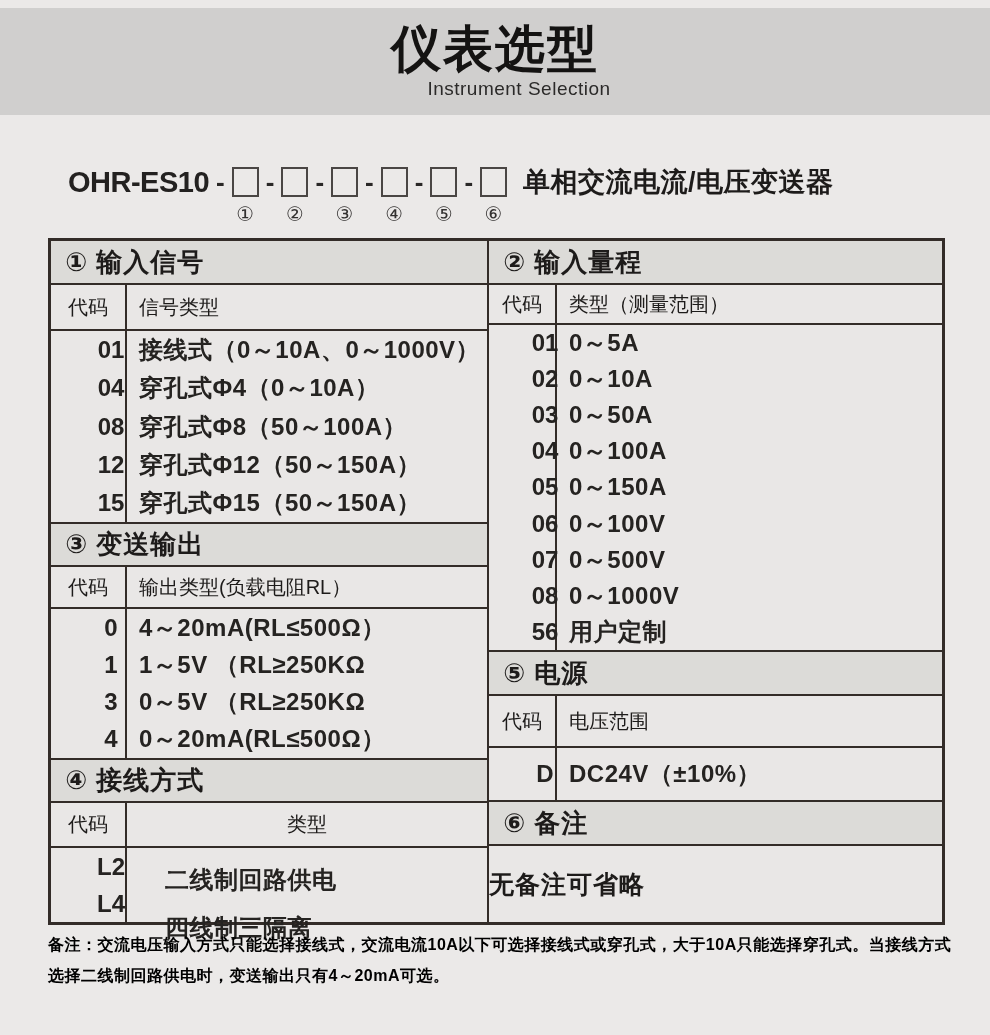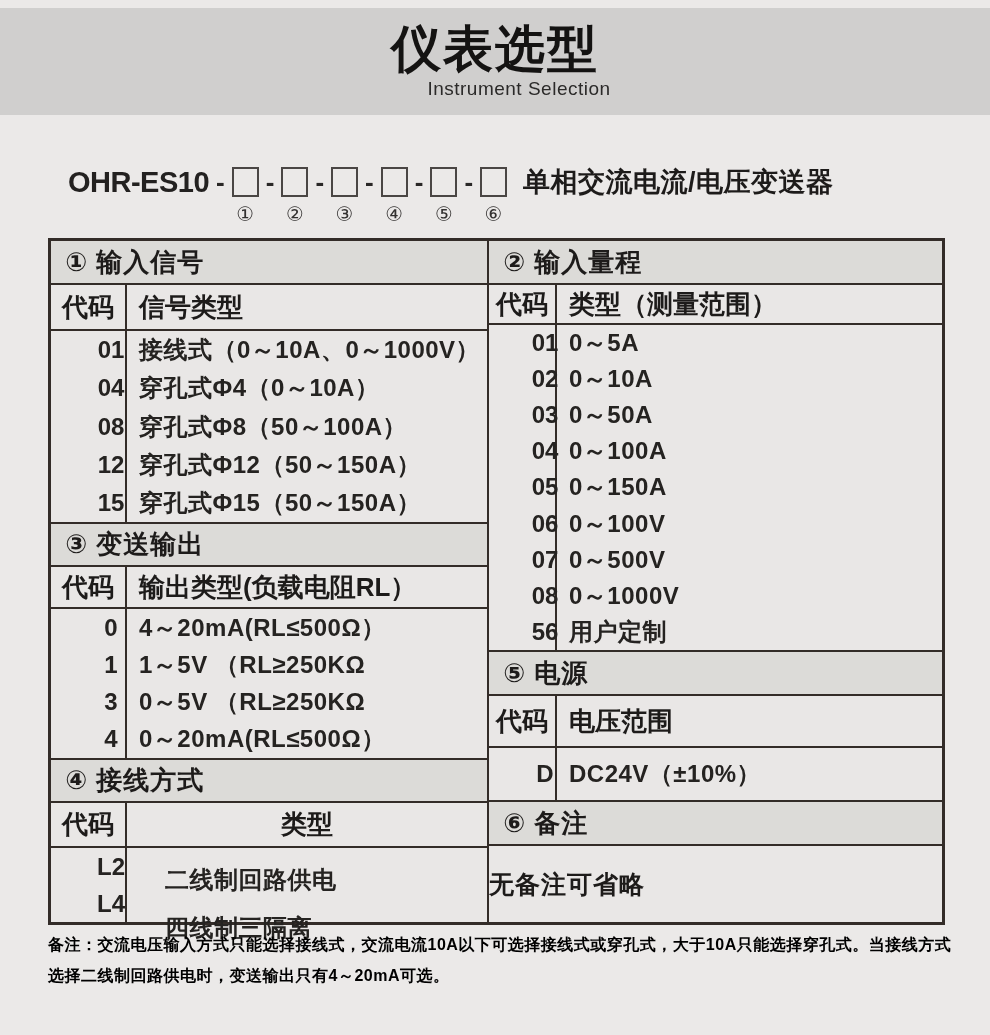--- a/index.html
+++ b/index.html
@@ -46,21 +46,21 @@
   .half.left  { width:436px; }
   .half.right { width:455px; border-left:2px solid #332c28; }
   .sec-header {
     background:#dcdbd8; border-bottom:2px solid #332c28;
     display:flex; align-items:center; padding-left:14px;
     font-size:26px; font-weight:bold; color:#1d1b1a; letter-spacing:1px;
   }
   .sec-header.mid { border-top:2px solid #332c28; }
   .subhead {
     display:flex; border-bottom:2px solid #332c28; background:#e9e7e6;
-    font-size:26px; font-weight:bold;
+    font-size:20px; font-weight:normal;
   }
   .code-col {
     display:flex; align-items:center; justify-content:center;
     border-right:2px solid #332c28; flex:none;
   }
   .half.left  .code-col { width:76px; }
   .half.right .code-col { width:68px; }
   .type-col { flex:1; display:flex; align-items:center; padding-left:12px; }
   .type-col.center { justify-content:center; padding-left:0; }
   .sec-body { display:flex; background:#e9e7e6; }

